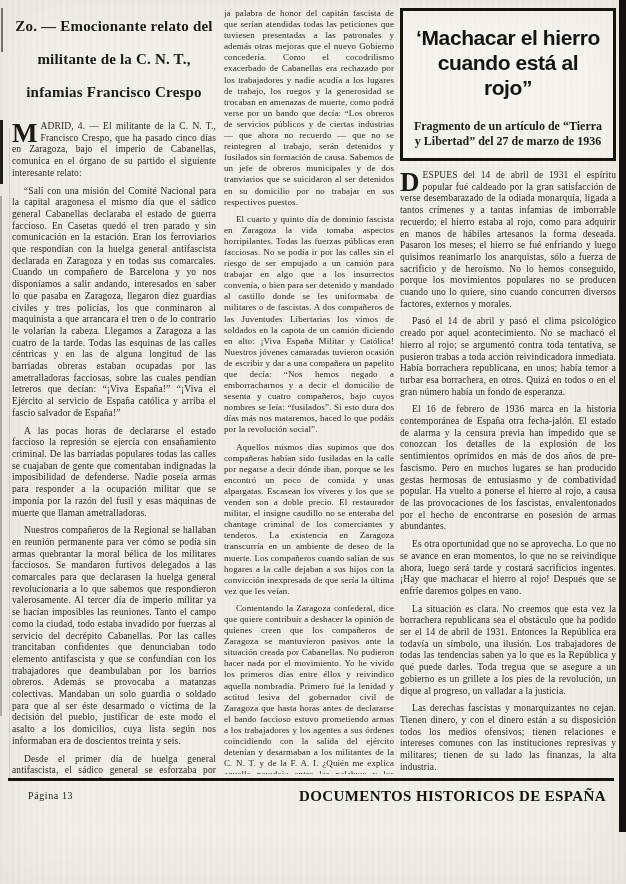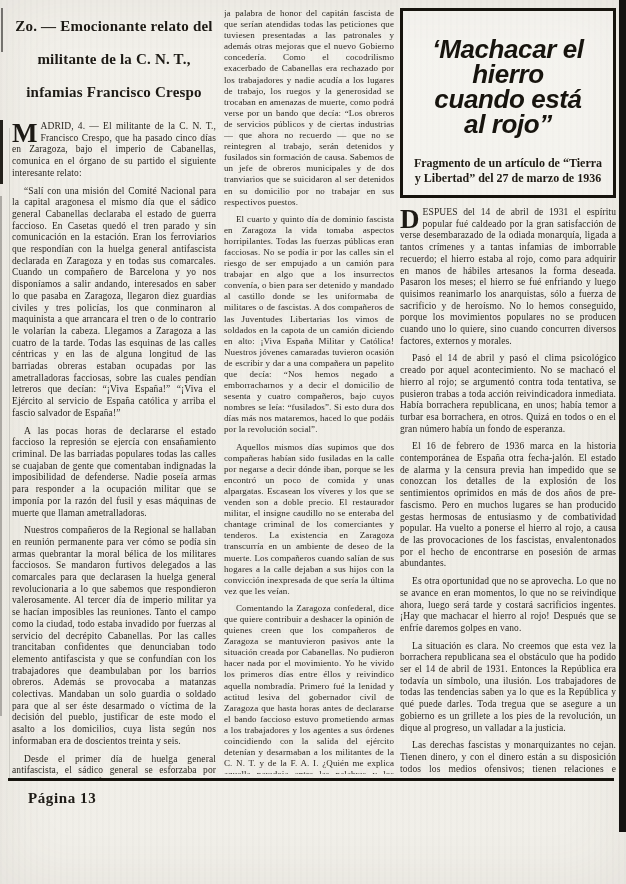--- a/index.html
+++ b/index.html
@@ -35,34 +35,34 @@
     float:left;font-size:27px;line-height:22px;font-weight:bold;
     padding:1px 3px 0 0;color:#1d1a15;
   }
   .article-box{
     border:3px solid #17140e;
     padding:10px 6px 9px 6px;margin:0 0 9px 0;
     text-align:center;background:rgba(255,255,255,0.25);
   }
   .article-box-title{
     font-family:"Liberation Sans", sans-serif;
-    font-weight:bold;font-size:26px;line-height:25px;
-    letter-spacing:-0.4px;color:#17140e;margin:16px;font-style:italic;
+    font-weight:bold;font-size:21px;line-height:25px;
+    letter-spacing:-0.4px;color:#17140e;margin:4px;
   }
   .article-box-subtitle{
     font-weight:bold;font-size:12px;line-height:15px;
     margin:19px 4px 0 4px;color:#201c15;
   }
   .footer-rule{
     position:absolute;left:8px;top:778px;width:606px;height:3px;
     background:#17140e;
   }
   .footer-page-number{
     position:absolute;left:28px;top:790px;
-    font-weight:bold;font-size:15px;letter-spacing:0.6px;color:#1d1a15;text-align:center;
+    font-weight:normal;font-size:10px;letter-spacing:0.6px;color:#1d1a15;text-align:center;
   }
   .footer-publication{
     position:absolute;right:20px;top:788px;
     font-weight:bold;font-size:15px;letter-spacing:0.4px;color:#17140e;
   }
   
   .edge-strip-right{position:absolute;right:0;top:0;width:7px;height:832px;background:#141210;}
   .edge-mark-a{position:absolute;left:0;top:120px;width:3px;height:64px;background:#23201a;}
   .edge-mark-b{position:absolute;left:0;top:196px;width:2px;height:520px;background:rgba(20,18,16,0.28);}
   .edge-mark-c{position:absolute;left:1px;top:8px;width:2px;height:44px;background:rgba(20,18,16,0.55);}
@@ -107,14 +107,15 @@
     </p>
     <p class="body-par">Pasó el 14 de abril y pasó el clima psicológico creado por aquel acontecimiento. No se machacó el hierro al rojo; se argumentó contra toda tentativa, se pusieron trabas a toda acción reivindicadora inmediata. Había borrachera republicana, en unos; había temor a turbar esa borrachera, en otros. Quizá en todos o en el gran número había un fondo de esperanza.</p>
     <p class="body-par">El 16 de febrero de 1936 marca en la historia contemporánea de España otra fecha-jalón. El estado de alarma y la censura previa han impedido que se conozcan los detalles de la explosión de los sentimientos oprimidos en más de dos años de pre-fascismo. Pero en muchos lugares se han producido gestas hermosas de entusiasmo y de combatividad popular. Ha vuelto a ponerse el hierro al rojo, a causa de las provocaciones de los fascistas, envalentonados por el hecho de encontrarse en posesión de armas abundantes.</p>
     <p class="body-par">Es otra oportunidad que no se aprovecha. Lo que no se avance en eran momentos, lo que no se reivindique ahora, luego será tarde y costará sacrificios ingentes. ¡Hay que machacar el hierro al rojo! Después que se enfríe daremos golpes en vano.</p>
     <p class="body-par">La situación es clara. No creemos que esta vez la borrachera republicana sea el obstáculo que ha podido ser el 14 de abril de 1931. Entonces la República era todavía un símbolo, una ilusión. Los trabajadores de todas las tendencias saben ya lo que es la República y qué puede darles. Toda tregua que se asegure a un gobierno es un grillete a los pies de la revolución, un dique al progreso, un valladar a la justicia.</p>
     <p class="body-par">Las derechas fascistas y monarquizantes no cejan. Tienen dinero, y con el dinero están a su disposición todos los medios ofensivos; tienen relaciones e intereses comunes con las instituciones represivas y militares; tienen de su lado las finanzas, la alta industria.</p>
   </div>
 
   <div class="footer-rule"></div>
   <div class="footer-page-number">Página 13</div>
+  <div class="footer-publication">DOCUMENTOS HISTORICOS DE ESPAÑA</div>
 
 </div>
 
 </body></html>

